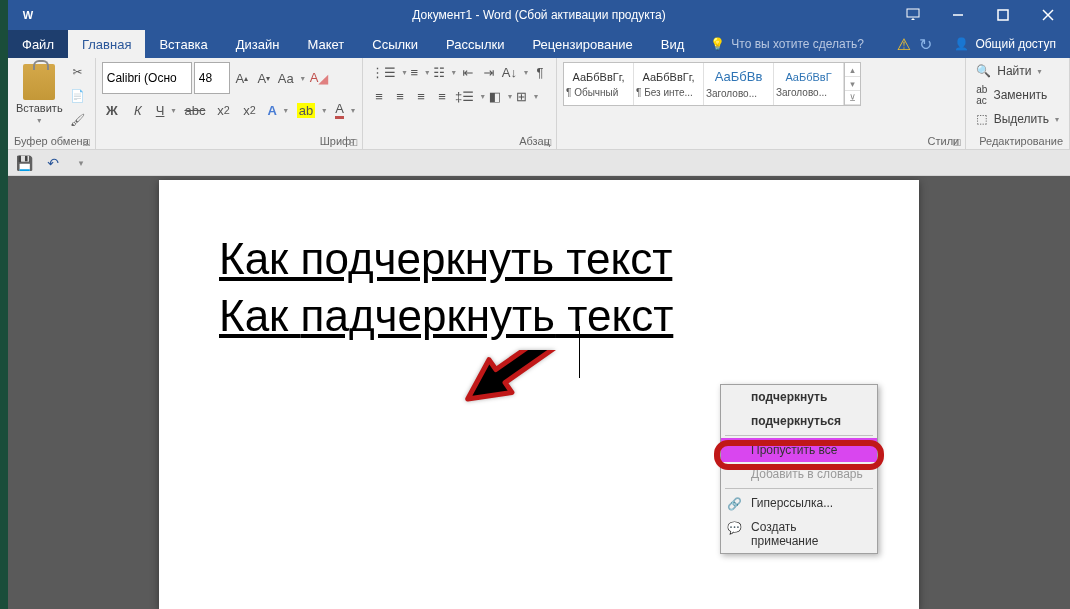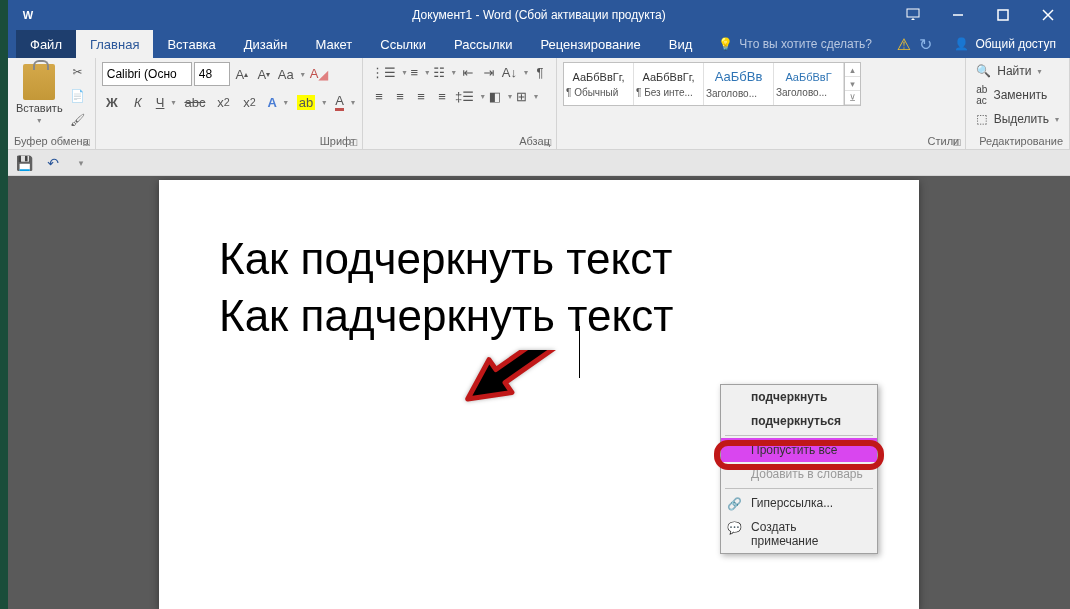--- a/index.html
+++ b/index.html
@@ -9,21 +9,21 @@
 
 
 .titlebar { height: 30px; background: #2b579a; color: #fff; display: flex; align-items: center; position: relative; }
 .titlebar-left { display: flex; gap: 4px; padding-left: 8px; }
 .qat-btn { width: 24px; height: 24px; display: flex; align-items: center; justify-content: center; color: #fff; }
 .titlebar-center { position: absolute; left: 50%; transform: translateX(-50%); font-size: 12px; }
 .titlebar-right { position: absolute; right: 0; display: flex; }
 .win-btn { width: 45px; height: 30px; display: flex; align-items: center; justify-content: center; color: #fff; font-size: 14px; }
 
 
-.tabs { height: 28px; background: #2b579a; display: flex; align-items: stretch; padding-left: 8px; }
+.tabs { height: 28px; background: #2b579a; display: flex; align-items: stretch; padding-left: 0; }
 .tab { padding: 0 14px; color: #fff; font-size: 13px; display: flex; align-items: center; cursor: pointer; }
 .tab.file { background: #1e3e6e; }
 .tab.active { background: #f1f1f1; color: #2b579a; }
 .tab-tell { margin-left: 12px; display: flex; align-items: center; font-size: 12px; color: #b8c7e0; gap: 6px; flex: 1; }
 .tab-share { padding: 0 14px; color: #fff; font-size: 12px; display: flex; align-items: center; gap: 6px; }
 
 
 .ribbon { height: 92px; background: #f1f1f1; display: flex; border-bottom: 1px solid #d4d4d4; }
 .group { border-right: 1px solid #d4d4d4; padding: 4px 6px 2px; display: flex; flex-direction: column; justify-content: space-between; }
 .group-content { display: flex; gap: 2px; align-items: flex-start; }
@@ -32,21 +32,21 @@
 
 .clip-left { display: flex; flex-direction: column; align-items: center; gap: 2px; padding: 2px; }
 .clip-icon { width: 32px; height: 36px; background: linear-gradient(#d4a84a, #c49838); border-radius: 2px; position: relative; }
 .clip-icon::before { content: ''; position: absolute; top: -4px; left: 10px; width: 12px; height: 8px; border: 2px solid #888; border-bottom: none; border-radius: 6px 6px 0 0; }
 .clip-text { font-size: 11px; color: #444; }
 .clip-right { display: flex; flex-direction: column; gap: 4px; }
 .mini-btn { width: 22px; height: 20px; display: flex; align-items: center; justify-content: center; font-size: 12px; color: #555; }
 
 .font-row1 { display: flex; gap: 2px; align-items: center; margin-bottom: 4px; }
 .font-row3 { display: flex; gap: 6px; align-items: center; }
-.font-select { border: 1px solid #ababab; background: #fff; font-size: 12px; padding: 1px 4px; height: 24px; }
+.font-select { border: 1px solid #ababab; background: #fff; font-size: 12px; padding: 1px 4px; height: 32px; }
 .font-name { width: 90px; }
 .font-size { width: 36px; }
 .rbtn { min-width: 20px; height: 20px; display: flex; align-items: center; justify-content: center; font-size: 13px; color: #555; padding: 0 2px; }
 .rbtn.wdd { padding-right: 12px; position: relative; }
 .rbtn.wdd::after { content: '▾'; position: absolute; right: 1px; font-size: 8px; color: #888; }
 
 .para-grid { display: flex; flex-direction: column; gap: 4px; }
 .para-row { display: flex; gap: 1px; }
 
 .styles-gallery { display: flex; gap: 0; border: 1px solid #c0c0c0; background: #fff; }
@@ -58,21 +58,21 @@
 
 .edit-col { display: flex; flex-direction: column; gap: 2px; }
 .edit-item { display: flex; align-items: center; gap: 6px; font-size: 12px; color: #444; padding: 2px 4px; white-space: nowrap; }
 
 
 .qat-row { height: 26px; background: #e6e6e6; border-bottom: 1px solid #d4d4d4; display: flex; align-items: center; padding-left: 8px; gap: 10px; }
 .qat-icon { width: 18px; height: 18px; display: flex; align-items: center; justify-content: center; color: #2b579a; font-size: 14px; }
 
 
 .doc-area { position: absolute; top: 176px; left: 0; right: 0; bottom: 0; background: #5a5a5a; display: flex; justify-content: center; overflow: hidden; }
-.page { width: 760px; background: #fff; margin-top: 4px; padding: 50px 60px; box-shadow: 0 2px 8px rgba(0,0,0,.4); position: relative; }
+.page { width: 760px; background: #fff; margin-top: 4px; padding: 50px 60px; box-shadow: 0 2px 8px rgba(0,0,0,.4); position: relative; text-decoration: underline; }
 .doc-line { font-size: 44px; color: #000; line-height: 1.3; }
 .misspelled { border-bottom: 2px wavy #e02020; margin-top: 20px; }
 .cursor-caret { position: absolute; left: 420px; top: 146px; width: 1px; height: 52px; background: #000; }
 
 
 .arrow { position: absolute; left: 450px; top: 350px; pointer-events: none; }
 .arrow svg { filter: drop-shadow(0 0 2px rgba(0,0,0,.3)); }
 
 
 .ctx-menu { position: absolute; left: 712px; top: 384px; width: 158px; background: #f0f0f0; border: 1px solid #a0a0a0; box-shadow: 2px 2px 6px rgba(0,0,0,.3); font-size: 12px; }

